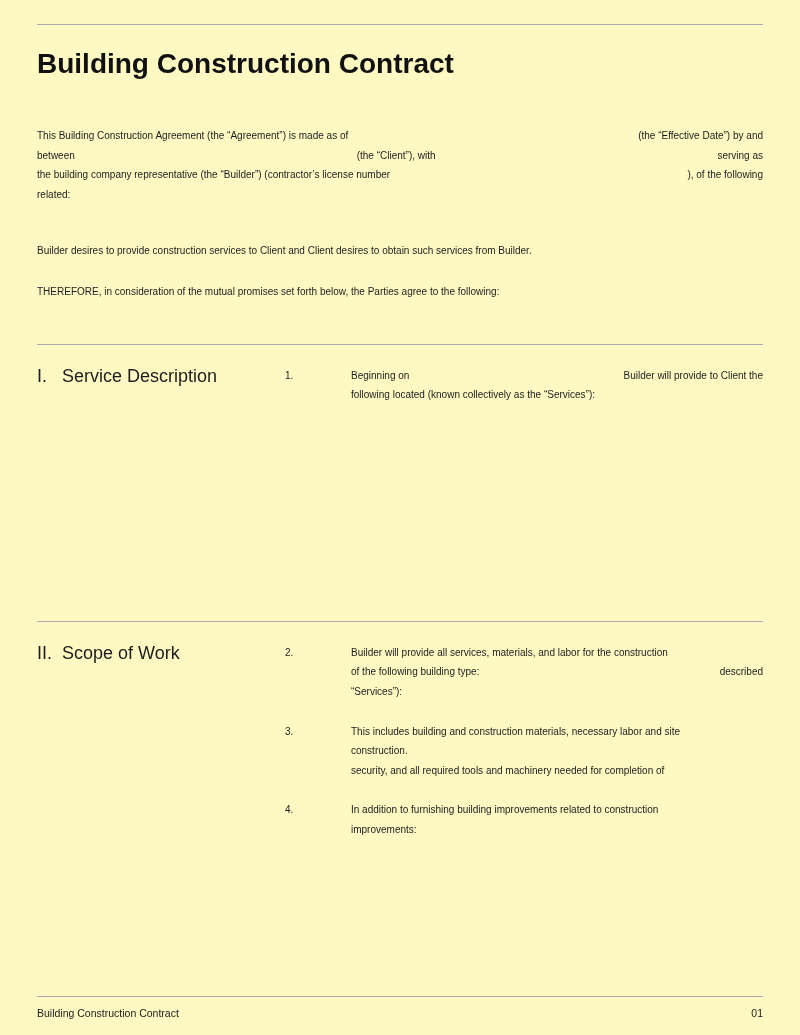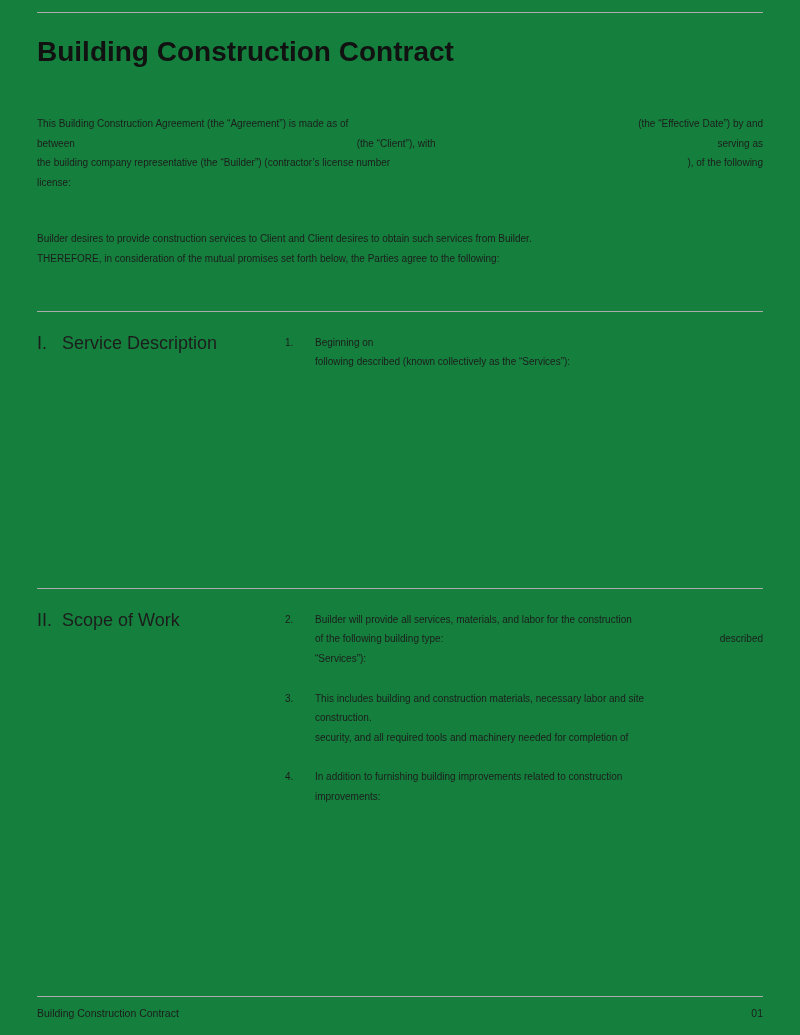--- a/index.html
+++ b/index.html
@@ -6,53 +6,53 @@
   html, body { margin: 0; padding: 0; }
   body {
     width: 800px; height: 1035px;
     background: #ffffff;
     font-family: "Liberation Sans", "DejaVu Sans", sans-serif;
     color: #1c1c1c;
   }
   .page {
     position: relative;
     width: 800px; height: 1035px;
-    padding: 4px 37px;
+    padding: 16px 37px;
     overflow: hidden;
-    background: #15803d;
+    background: #fef9c3;
   }
   .rule { height: 0; border: none; border-top: 1px solid #ababab; margin: 0; }
   .top-rule { margin-top: 8px; }
   .doc-title {
     margin: 22px 0 0;
     font-size: 28px; line-height: 33px;
     font-weight: 700; color: #111111;
   }
   .body-text { font-size: 10px; line-height: 19.6px; }
   .intro { margin-top: 46px; }
   .fline { display: flex; }
   .seg { white-space: pre; }
   .plain-line { white-space: nowrap; }
   .blank { flex: 1 1 auto; min-width: 20px; }
   .para-desires { margin-top: 37px; }
-  .para-therefore { }
+  .para-therefore { margin-top: 21px; }
   .rule-1 { margin-top: 42px; }
   .rule-2 { margin-top: 216px; }
   .section { display: flex; align-items: flex-start; margin-top: 21px; }
   .section-head {
     width: 248px; flex: 0 0 248px;
     display: flex;
     font-size: 18px; line-height: 21px; font-weight: 400; color: #1c1c1c;
   }
   .section-head .numeral { width: 25px; flex: 0 0 25px; }
   .items { flex: 1 1 auto; min-width: 0; }
   .item { display: flex; }
   .item + .item { margin-top: 20px; }
   .item-number { width: 30px; flex: 0 0 30px; }
-  .item-body { flex: 1 1 auto; min-width: 0; }
+  .item-body { flex: 1 1 auto; min-width: 0; margin-left: 36px; }
   .footer {
     position: absolute; left: 37px; right: 37px; bottom: 15px;
     border-top: 1px solid #ababab;
     padding-top: 9px;
     display: flex; justify-content: space-between;
     font-size: 10.5px; line-height: 14px; color: #1c1c1c;
   }
 </style>
 </head>
 <body>
@@ -74,43 +74,44 @@
       <span class="blank"></span>
       <span class="seg">(the “Client”), with</span>
       <span class="blank"></span>
       <span class="seg">serving as</span>
     </div>
     <div class="fline">
       <span class="seg">the building company representative (the “Builder”) (contractor’s license number</span>
       <span class="blank"></span>
       <span class="seg">), of the following</span>
     </div>
-    <div class="plain-line">license:</div>
+    <div class="plain-line">related:</div>
   </div>
 
   <div class="body-text para-desires plain-line">Builder desires to provide construction services to Client and Client desires to obtain such services from Builder.</div>
 
   <div class="body-text para-therefore plain-line">THEREFORE, in consideration of the mutual promises set forth below, the Parties agree to the following:</div>
 
   <hr class="rule rule-1">
 
   <div class="section section-1">
     <div class="section-head">
       <span class="numeral">I.</span>
       <span>Service Description</span>
     </div>
     <div class="items body-text">
       <div class="item">
         <span class="item-number">1.</span>
         <div class="item-body">
           <div class="fline">
             <span class="seg">Beginning on</span>
             <span class="blank"></span>
+            <span class="seg">Builder will provide to Client the</span>
           </div>
-          <div class="plain-line">following described (known collectively as the “Services”):</div>
+          <div class="plain-line">following located (known collectively as the “Services”):</div>
         </div>
       </div>
     </div>
   </div>
 
   <hr class="rule rule-2">
 
   <div class="section">
     <div class="section-head">
       <span class="numeral">II.</span>

